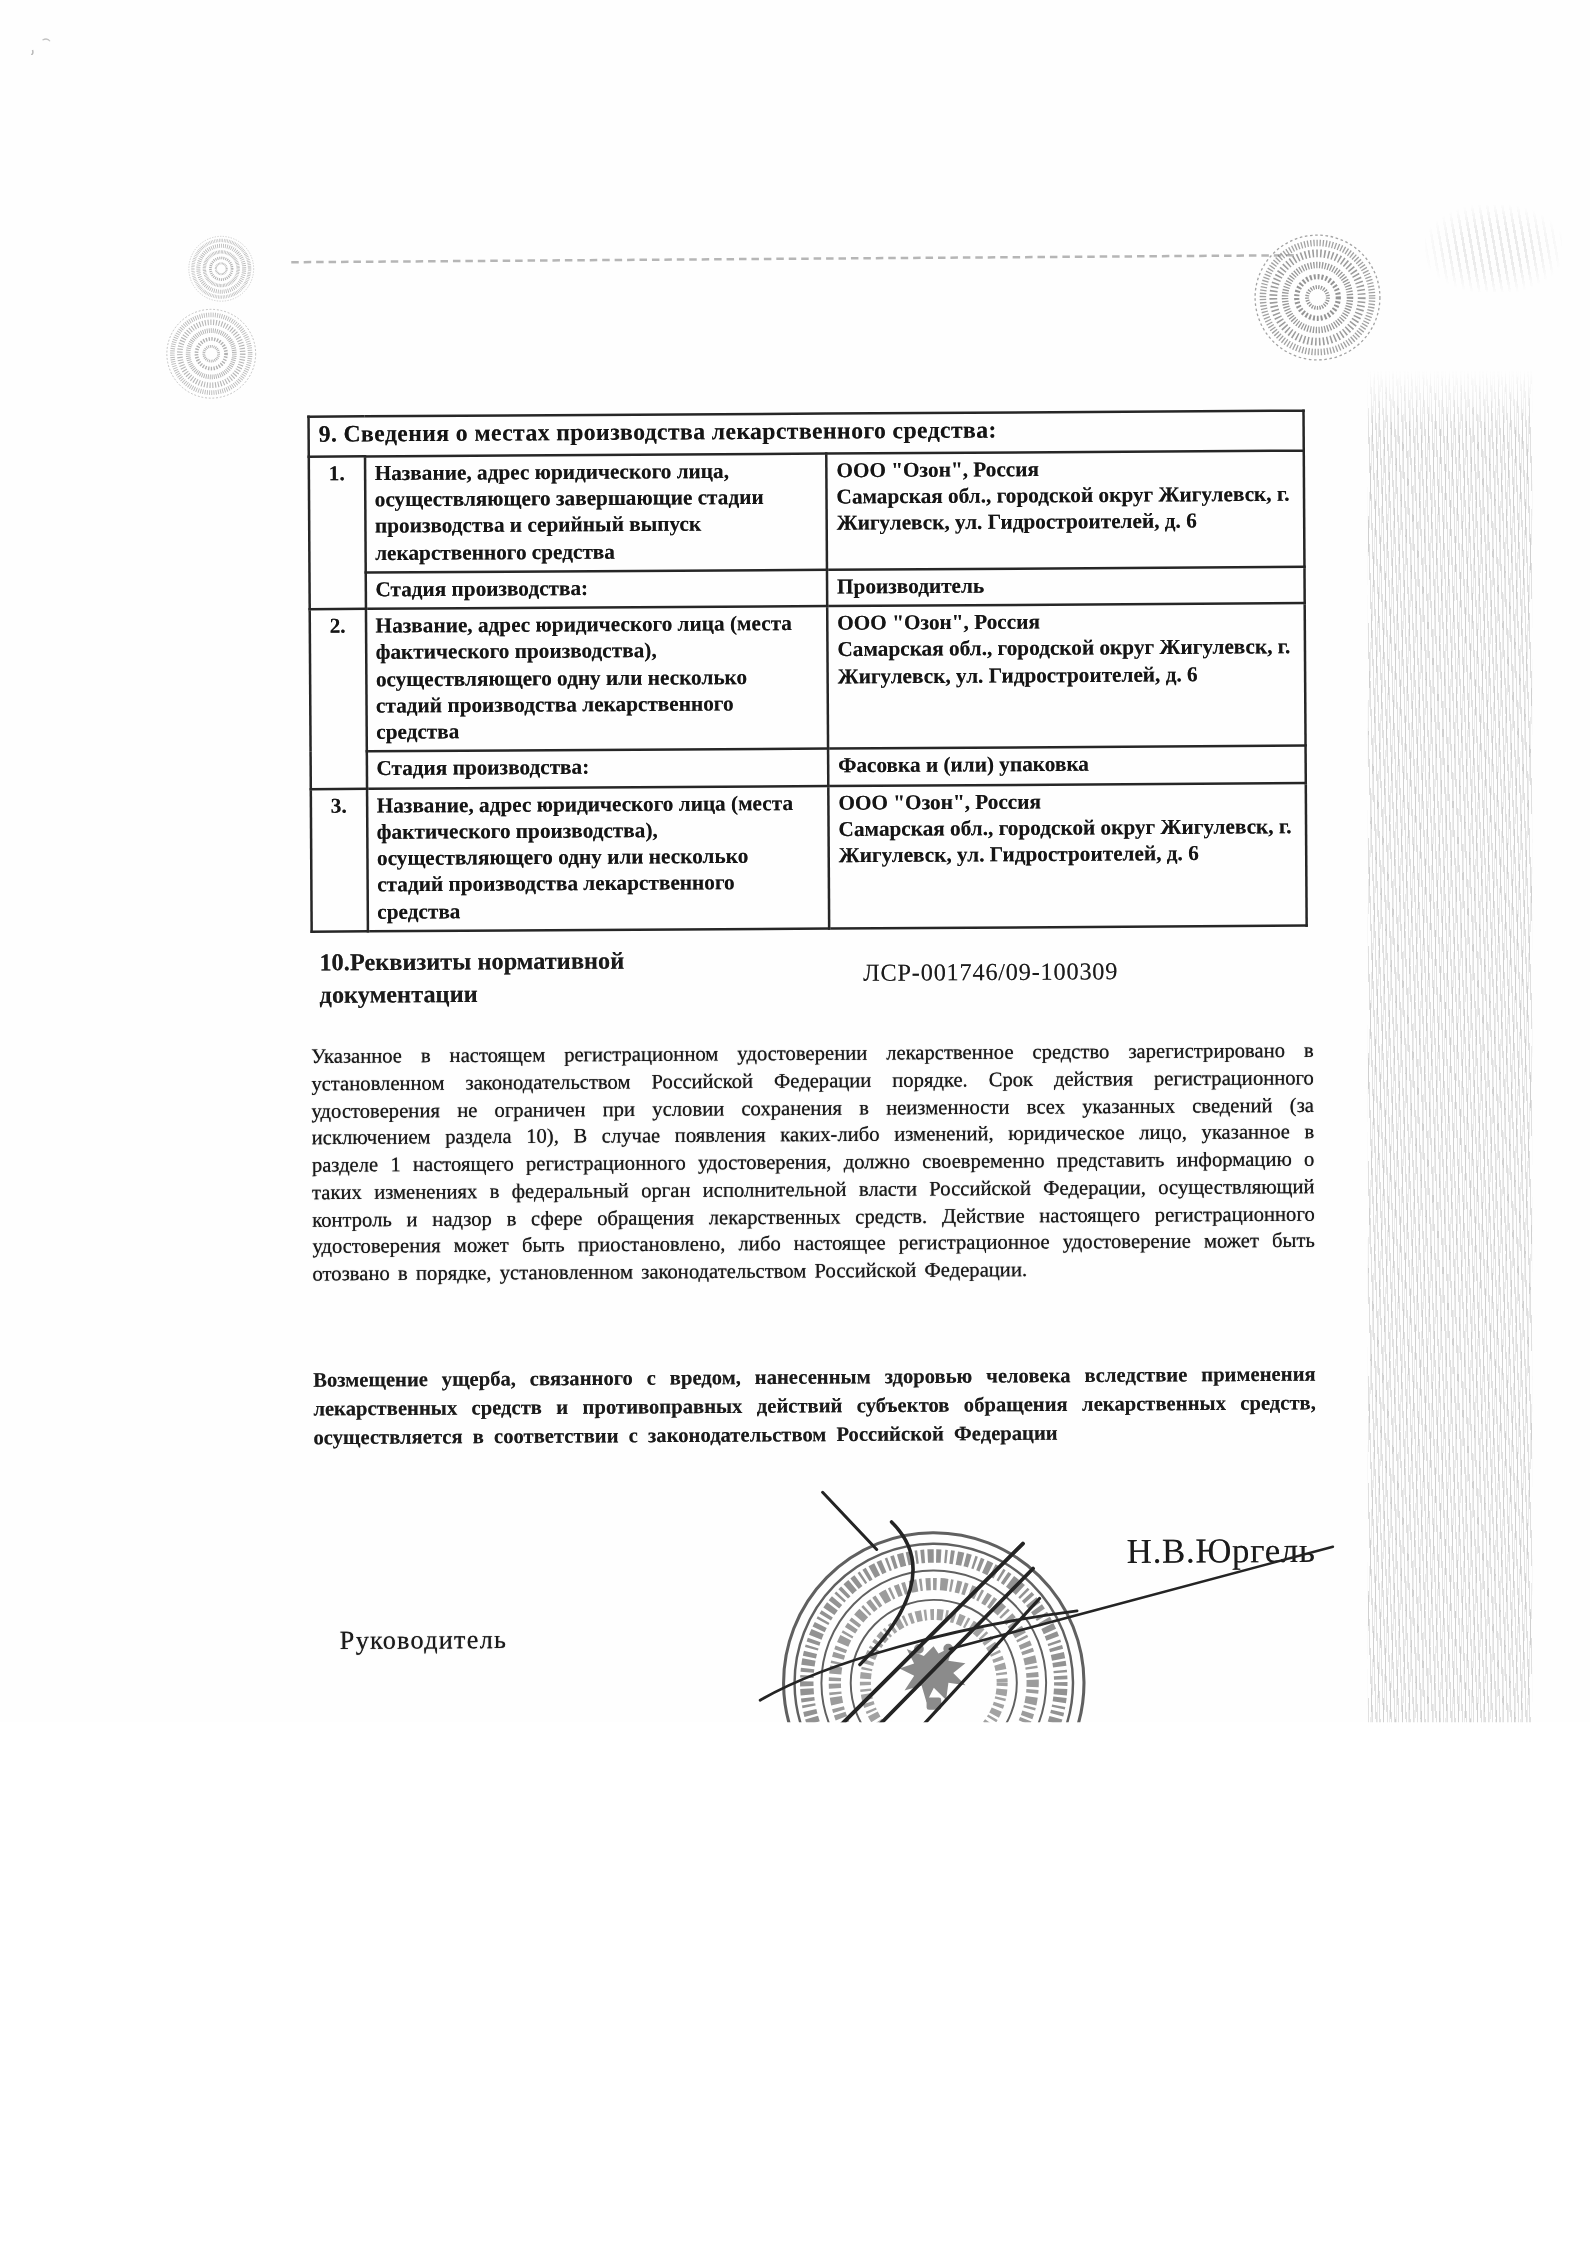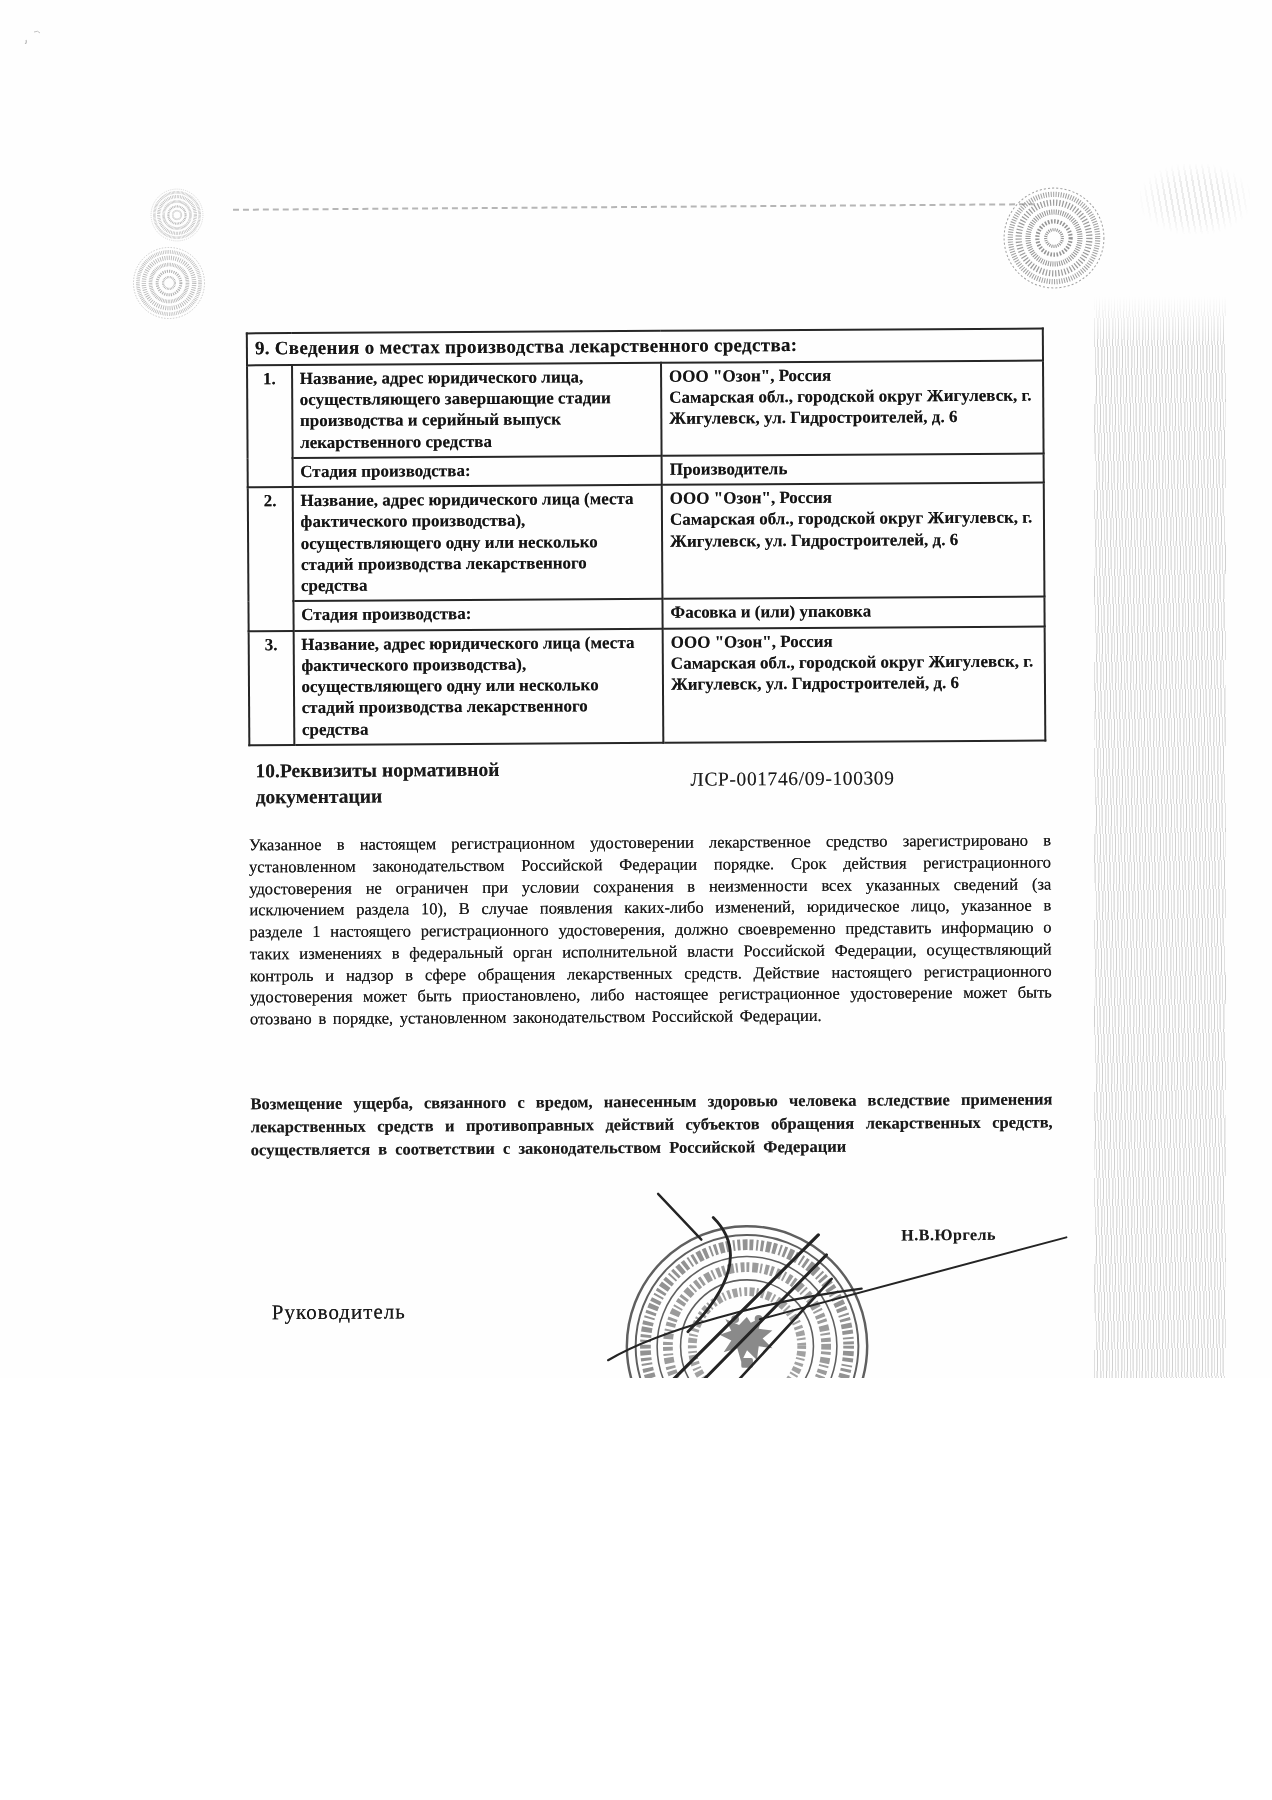--- a/index.html
+++ b/index.html
@@ -66,21 +66,21 @@
 
   
   .role-label{
     position:absolute;left:268px;top:1258px;
     font-size:21px;letter-spacing:1px;
     text-shadow:0 0 .6px rgba(0,0,0,.8);
     margin-top:40px;
   }
   .signer-name{
     position:absolute;left:898px;top:1228px;
-    font-size:16px;font-weight:bold;letter-spacing:.5px;
+    font-size:28px;font-weight:normal;letter-spacing:.5px;
     text-shadow:0 0 .4px rgba(0,0,0,.5);
   }
   .stamp{
     position:absolute;left:616px;top:1220px;width:254px;height:254px;
     opacity:.88;
   }
   .signature-strokes{
     position:absolute;left:560px;top:1178px;width:530px;height:330px;
     pointer-events:none;
   }

